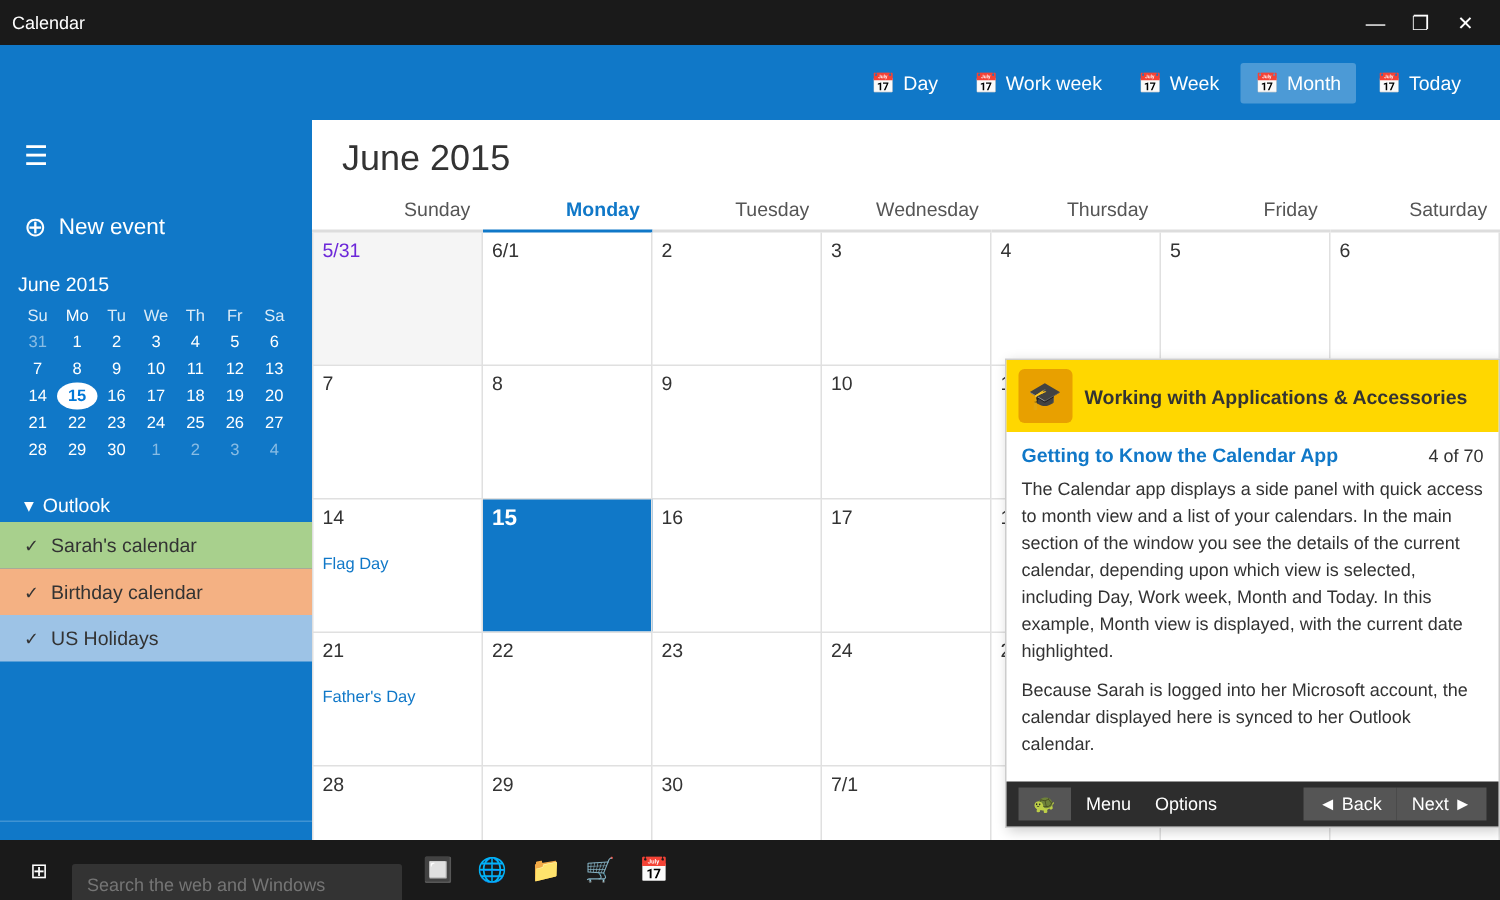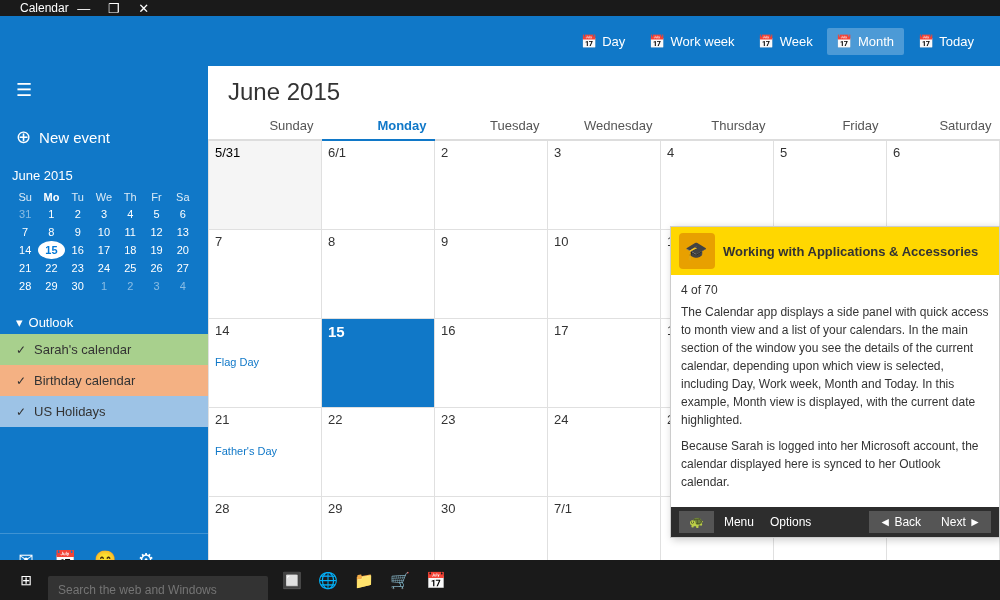--- a/index.html
+++ b/index.html
@@ -1,24 +1,25 @@
 <!DOCTYPE html>
 <html><head>
   <meta charset="utf-8">
   <style>
     * { box-sizing: border-box; margin: 0; padding: 0; }
     body { font-family: 'Segoe UI', Arial, sans-serif; font-size: 13px; background: #fff; width: 1000px; height: 600px; overflow: hidden; }
 
     
     .titlebar {
       background: #1a1a1a;
-      height: 16px;
-      display: flex;
-      align-items: center;
-      padding: 0 20px;
+      height: 30px;
+      display: flex;
+      align-items: center;
+      padding: 0 8px;
+      justify-content: space-between;
     }
     .titlebar-title { color: #fff; font-size: 12px; }
     .titlebar-controls { display: flex; gap: 0; }
     .titlebar-btn { color: #fff; background: none; border: none; cursor: pointer; width: 30px; height: 30px; font-size: 13px; display: flex; align-items: center; justify-content: center; }
 
     
     .toolbar {
       background: #1078c8;
       height: 50px;
       display: flex;
@@ -76,21 +77,21 @@
       background: none;
       border: none;
     }
     .new-event-plus { font-size: 18px; }
 
     
     .mini-cal { padding: 8px 12px; }
     .mini-cal-header { color: #fff; font-size: 13px; margin-bottom: 6px; }
     .mini-cal table { width: 100%; border-collapse: collapse; }
     .mini-cal th { color: rgba(255,255,255,0.85); font-size: 11px; font-weight: 400; text-align: center; width: 26px; padding: 2px; }
-    .mini-cal th.highlight { color: #fff; font-weight: 700; }
+    .mini-cal th.highlight { color: #fff; font-weight: 400; }
     .mini-cal td { color: #fff; font-size: 11px; text-align: center; padding: 3px 2px; cursor: pointer; border-radius: 50%; }
     .mini-cal td.other-month { color: rgba(255,255,255,0.5); }
     .mini-cal td.selected { background: #fff; color: #0078d7; border-radius: 50%; font-weight: bold; }
 
     
     .outlook-section { padding: 8px 0; }
     .outlook-header { color: #fff; font-size: 13px; padding: 4px 16px; display: flex; align-items: center; gap: 6px; }
     .calendar-item {
       display: flex;
       align-items: center;
@@ -145,21 +146,21 @@
     .cal-table thead th.active-day { color: #1078c8; border-bottom: 2px solid #1078c8; font-weight: 600; }
     .cal-table td {
       border: 1px solid #e0e0e0;
       vertical-align: top;
       padding: 4px 6px;
       font-size: 13px;
       color: #333;
       width: 14%;
       height: 88px;
     }
-    .cal-table td.prev-month { background: #f5f5f5; color: #000000; margin-top: 28px; }
+    .cal-table td.prev-month { background: #f5f5f5; color: #6d28d9; margin-top: 28px; }
     .cal-table td.today-cell { background: #1078c8; color: #fff; }
     .cal-table td.today-cell .day-num { color: #fff; font-weight: bold; font-size: 15px; }
     .day-num { font-size: 13px; }
     .event-label { font-size: 11px; color: #1078c8; margin-top: 18px; }
 
     
     .tooltip-panel {
       position: absolute;
       bottom: 48px;
       right: 0;
@@ -540,20 +541,21 @@
       </div>
     </div>
 
     <div class="tooltip-panel">
       <div class="tooltip-header">
         <div class="prof-icon">🎓</div>
         <span class="tooltip-header-title">Working with Applications &amp; Accessories</span>
       </div>
       <div class="tooltip-body">
         <div class="tooltip-sub-header">
+          <span class="tooltip-sub-title">Getting to Know the Calendar App</span>
           <span class="tooltip-count">4 of 70</span>
         </div>
         <div class="tooltip-text">The Calendar app displays a side panel with quick access to month view and a list of your calendars. In the main section of the window you see the details of the current calendar, depending upon which view is selected, including Day, Work week, Month and Today. In this example, Month view is displayed, with the current date highlighted.</div>
         <div class="tooltip-text">Because Sarah is logged into her Microsoft account, the calendar displayed here is synced to her Outlook calendar.</div>
       </div>
       <div class="tooltip-footer">
         <div class="tooltip-footer-left">
           <button class="tooltip-nav-btn">🐢</button>
           <button class="tooltip-footer-btn">Menu</button>
           <button class="tooltip-footer-btn">Options</button>

